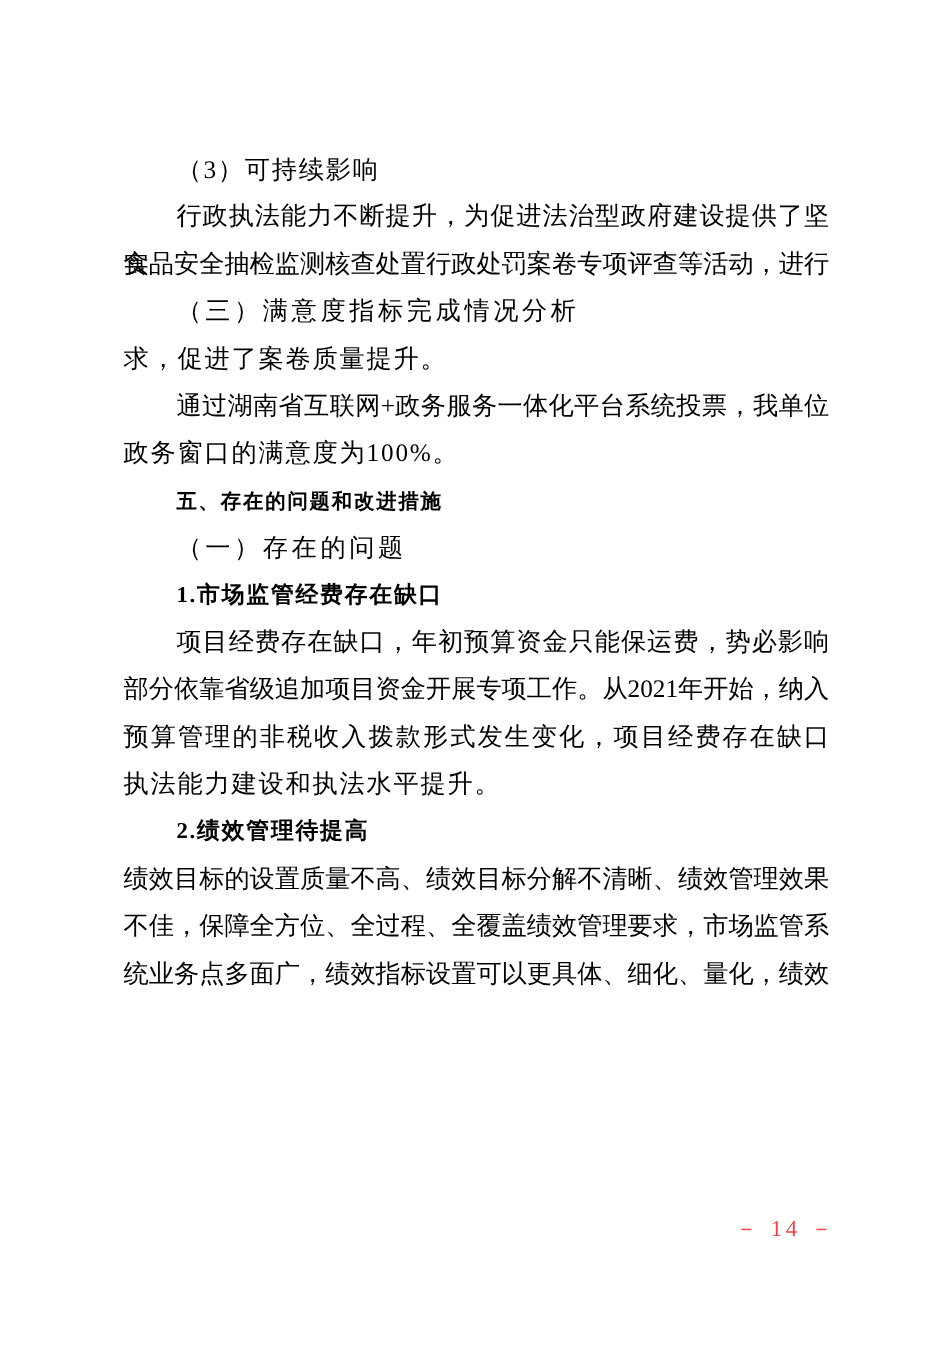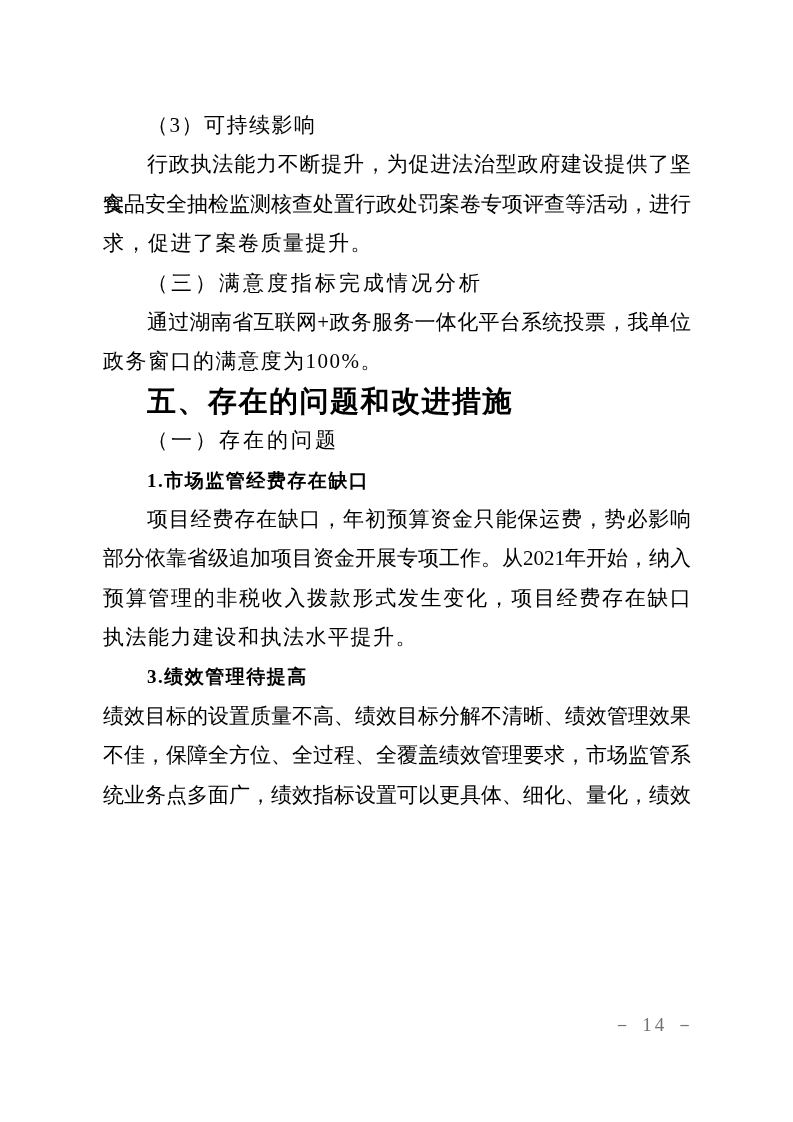--- a/index.html
+++ b/index.html
@@ -12,21 +12,21 @@
     width: 793px;
     height: 1122px;
     background: #ffffff;
     color: #000000;
     font-family: "Liberation Serif", serif;
     overflow: hidden;
   }
   .content {
     position: absolute;
     left: 103px;
-    top: 106px;
+    top: 122px;
     width: 588px;
   }
   .ln {
     font-size: 21px;
     line-height: 39.4px;
     height: 39.4px;
     letter-spacing: 1.5px;
     text-align: left;
     white-space: nowrap;
   }
@@ -39,61 +39,61 @@
     text-justify: inter-character;
   }
   
   .indent {
     text-indent: 44px;
   }
   
   .hei {
     font-family: "Liberation Sans", sans-serif;
     font-weight: 700;
-    font-size: 29px;
+    font-size: 17px;
   }
   
   .kai {
     font-family: "Liberation Serif", serif;
     letter-spacing: 3px;
   }
   
   .bold {
     font-weight: 700;
     font-size: 19px;
   }
   .page-number {
     position: absolute;
     top: 1012px;
     right: 96px;
     font-size: 19px;
     line-height: 26px;
     letter-spacing: 3px;
-    color: #737373;
+    color: #ef4444;
     font-family: "Liberation Serif", serif;
   }
 </style>
 </head>
 <body>
 
 <div class="page">
   <div class="content">
     <div class="ln indent">（3）可持续影响</div>
     <div class="ln indent just">行政执法能力不断提升，为促进法治型政府建设提供了坚实</div>
     <div class="ln just">食品安全抽检监测核查处置行政处罚案卷专项评查等活动，进行</div>
+    <div class="ln indent kai">（三）满意度指标完成情况分析</div>
     <div class="ln">求，促进了案卷质量提升。</div>
-    <div class="ln indent kai">（三）满意度指标完成情况分析</div>
     <div class="ln indent just">通过湖南省互联网+政务服务一体化平台系统投票，我单位</div>
     <div class="ln">政务窗口的满意度为100%。</div>
     <div class="ln indent hei">五、存在的问题和改进措施</div>
     <div class="ln indent kai">（一）存在的问题</div>
     <div class="ln indent bold">1.市场监管经费存在缺口</div>
     <div class="ln indent just">项目经费存在缺口，年初预算资金只能保运费，势必影响</div>
     <div class="ln just">部分依靠省级追加项目资金开展专项工作。从2021年开始，纳入</div>
     <div class="ln just">预算管理的非税收入拨款形式发生变化，项目经费存在缺口</div>
     <div class="ln">执法能力建设和执法水平提升。</div>
-    <div class="ln indent bold">3.绩效管理待提高</div>
+    <div class="ln indent bold">2.绩效管理待提高</div>
     <div class="ln just">绩效目标的设置质量不高、绩效目标分解不清晰、绩效管理效果</div>
     <div class="ln just">不佳，保障全方位、全过程、全覆盖绩效管理要求，市场监管系</div>
     <div class="ln just">统业务点多面广，绩效指标设置可以更具体、细化、量化，绩效</div>
   </div>
   <div class="page-number">－ 14 －</div>
 </div>
 
 </body></html>

